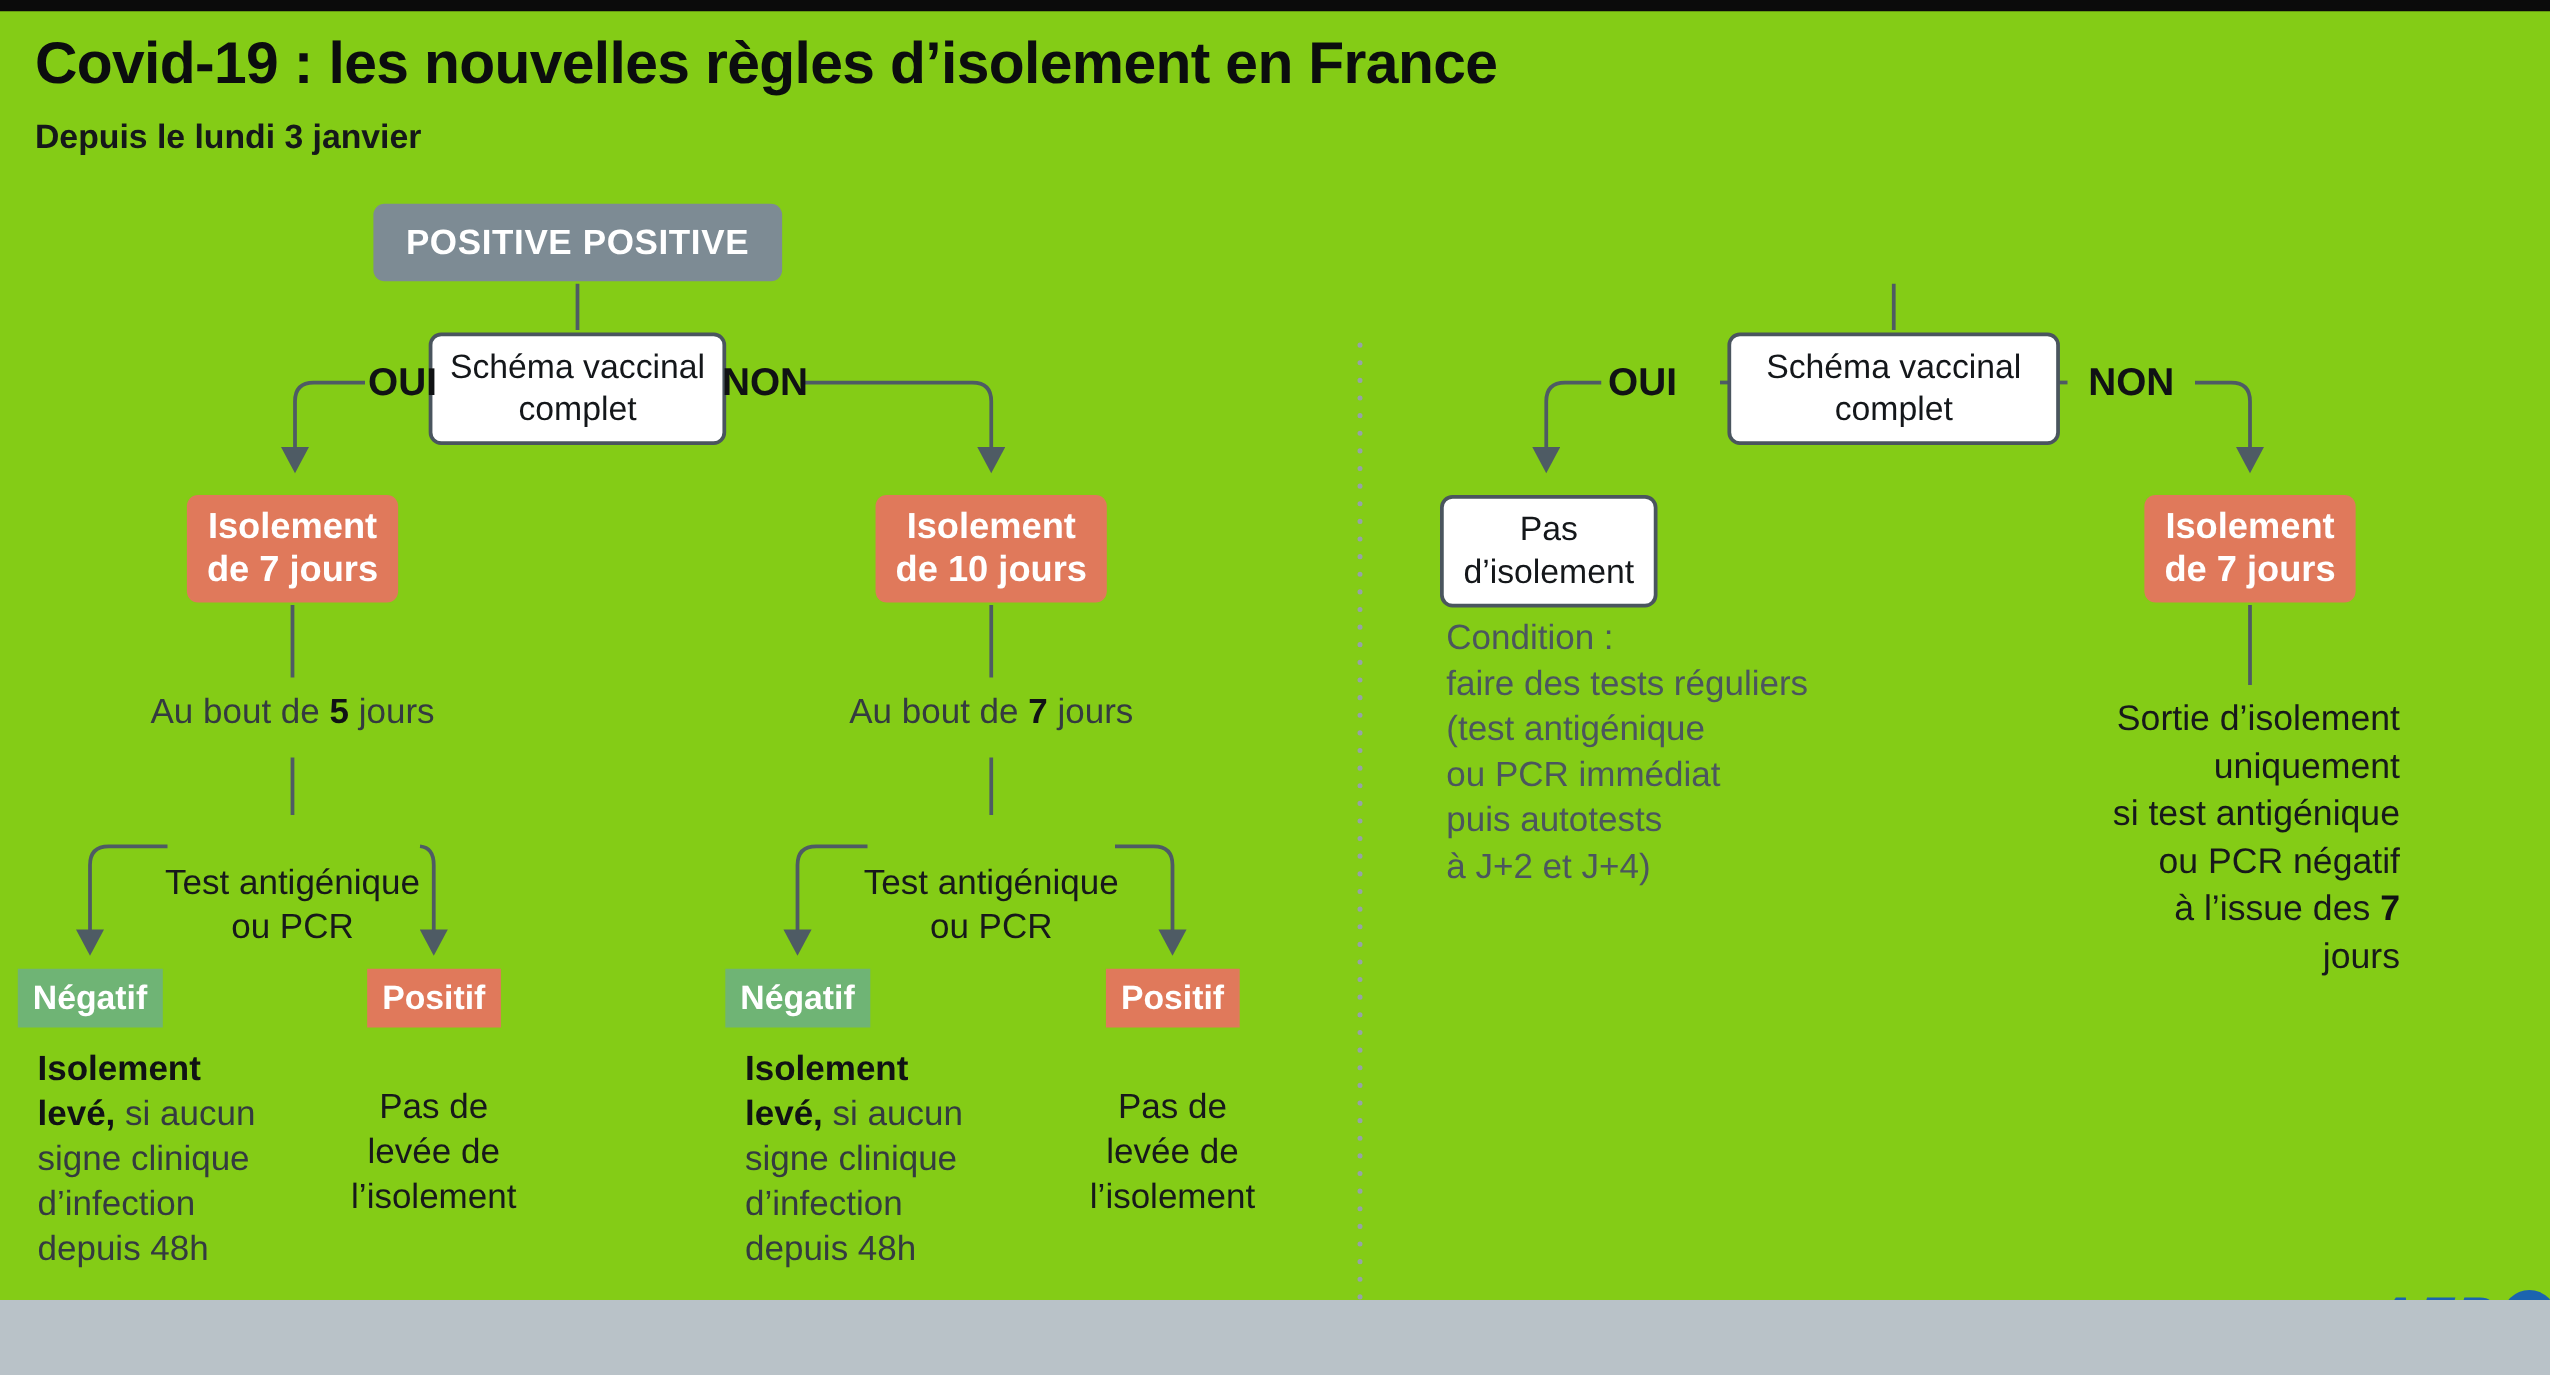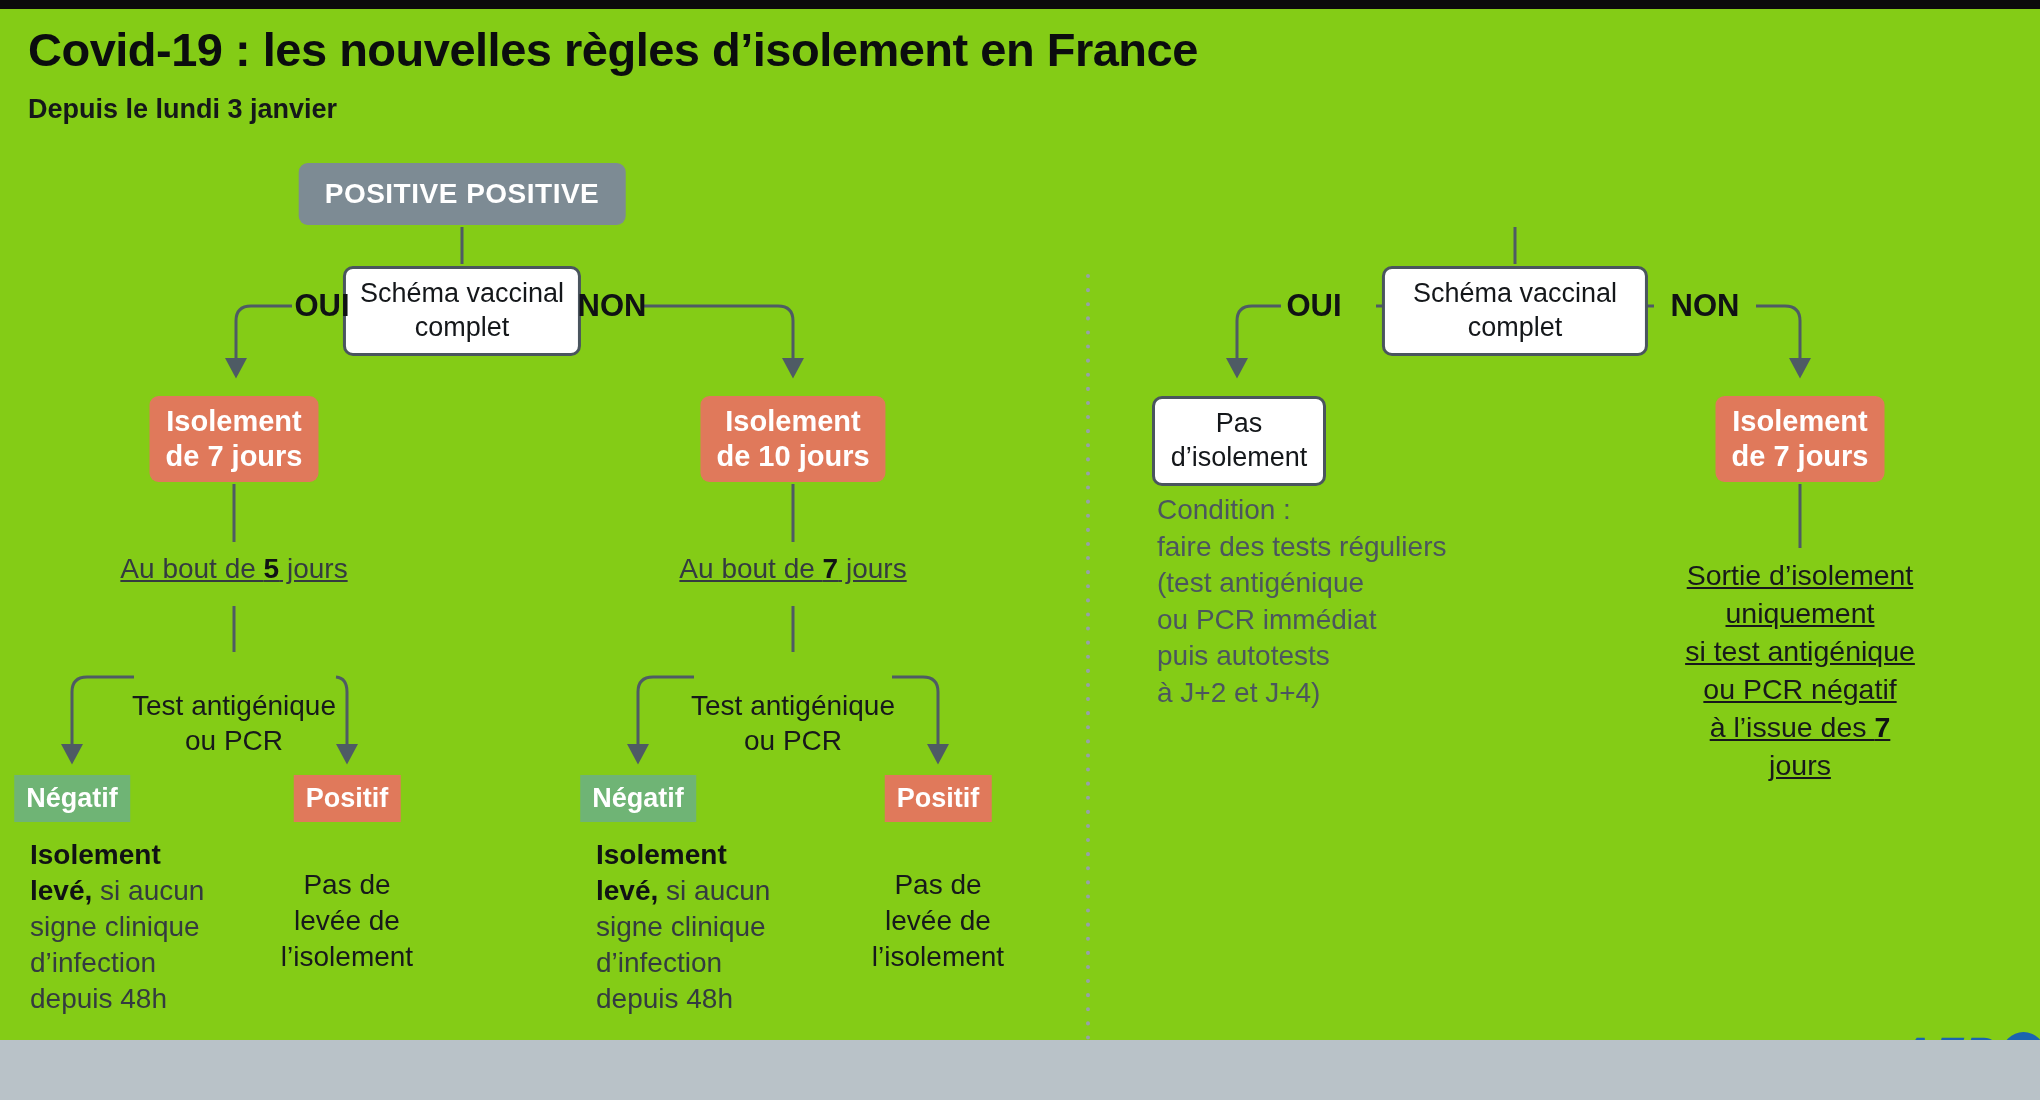--- a/index.html
+++ b/index.html
@@ -32,21 +32,21 @@
   .lbl{font-size:31px;font-weight:700;color:#101214;white-space:nowrap;}
   .tag{
     color:#ffffff;font-size:27px;font-weight:700;padding:8px 12px;
     border-radius:0;white-space:nowrap;
   }
   .tag.neg{background:#6fb475;}
   .tag.pos{background:#e0795b;}
   .txt{font-size:28px;color:#17191b;text-align:center;white-space:pre-line;line-height:1.25;margin-top:30px;}
   .rich{font-size:28px;line-height:36px;color:#343b40;}
   .rich .b{font-weight:700;color:#101214;}
-  .rich.center{text-align:center;text-decoration:underline;}
+  .rich.center{text-align:right;}
   .rich.big{font-size:28.5px;line-height:38px;color:#17191b;}
   .cond{font-size:28px;line-height:36.5px;color:#4b565e;white-space:pre-line;}
   .source{font-size:24px;color:#3f474d;}
   .afp{display:flex;align-items:center;gap:7px;}
   .afp .word{
     font-size:47px;font-weight:700;font-style:italic;color:#1b64b0;
     letter-spacing:1px;transform:skewX(-6deg);
   }
   .afp .dot{width:43px;height:43px;border-radius:50%;background:#1b64b0;}
   svg.wires{position:absolute;left:0;top:0;}

